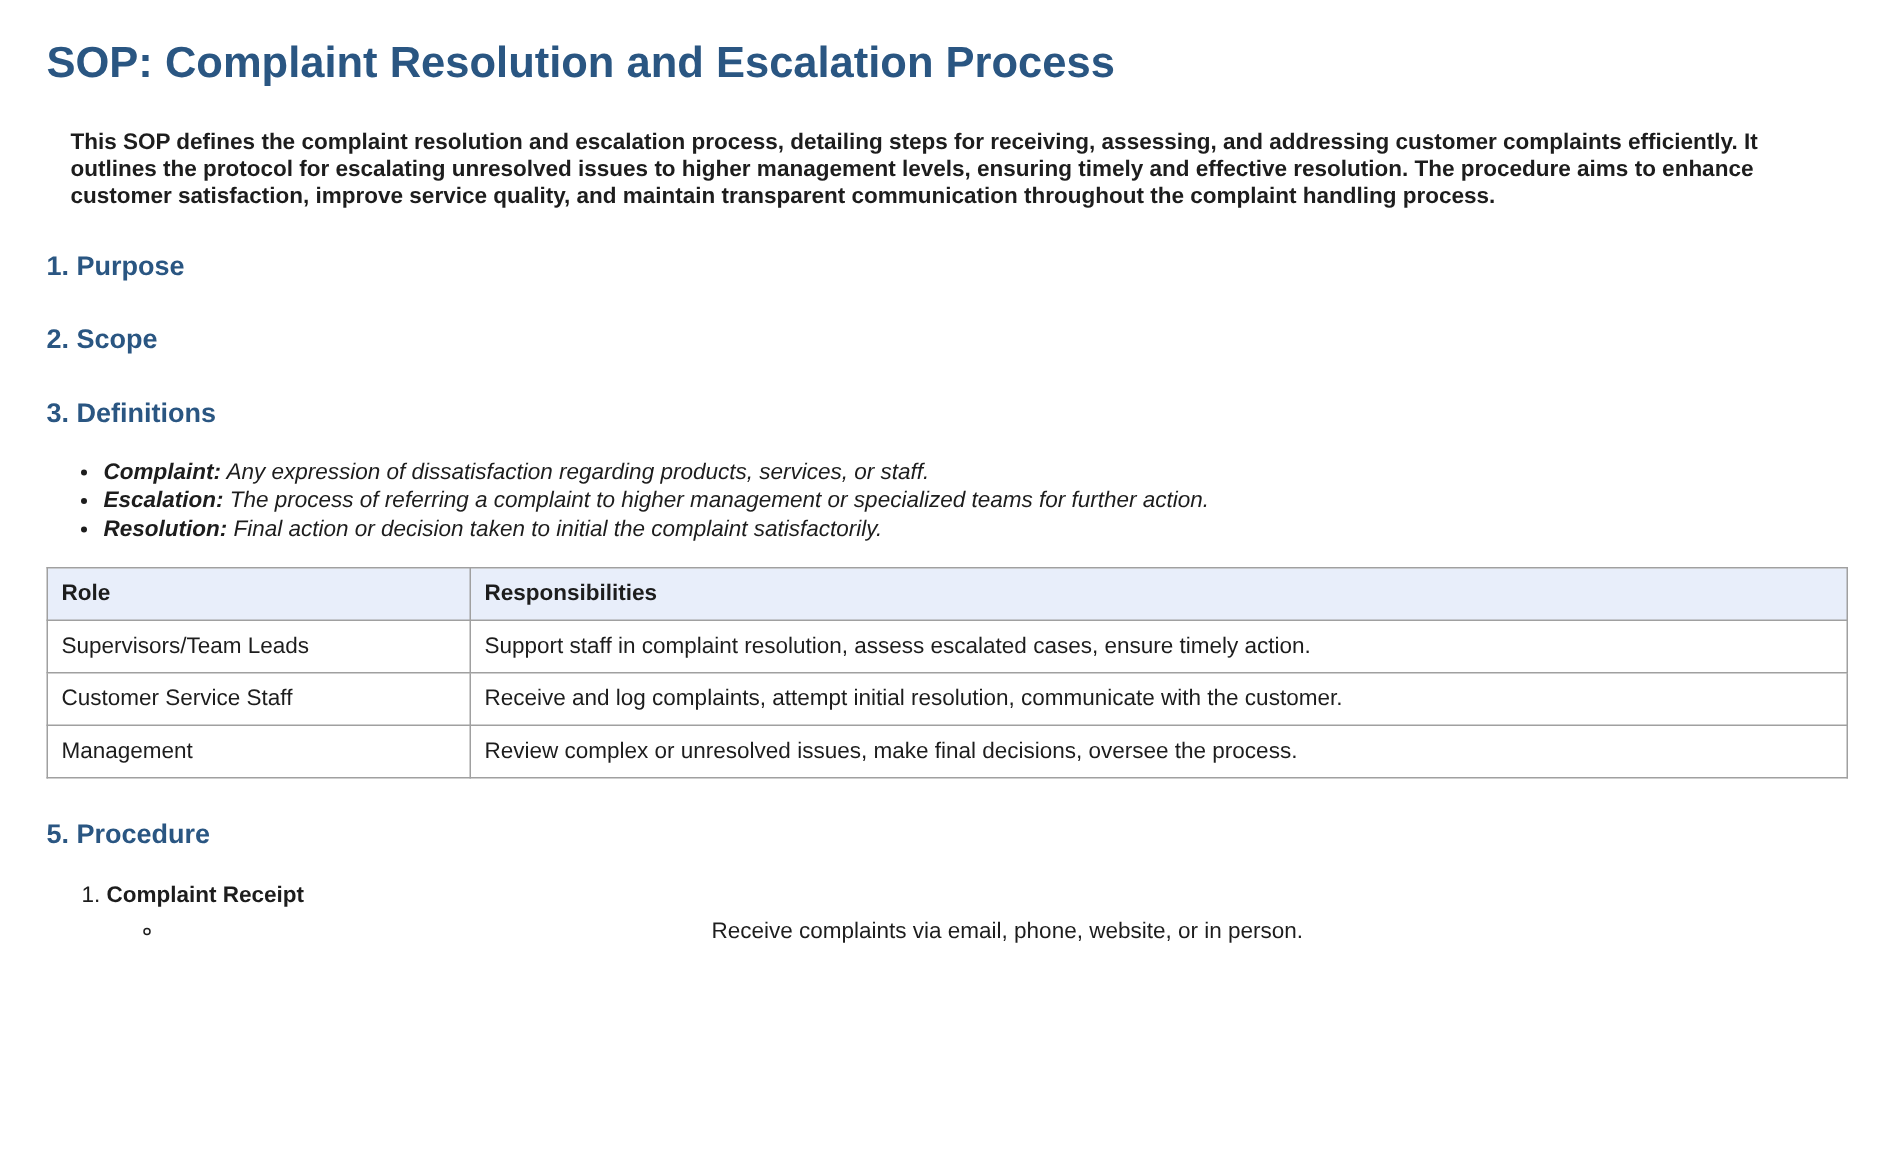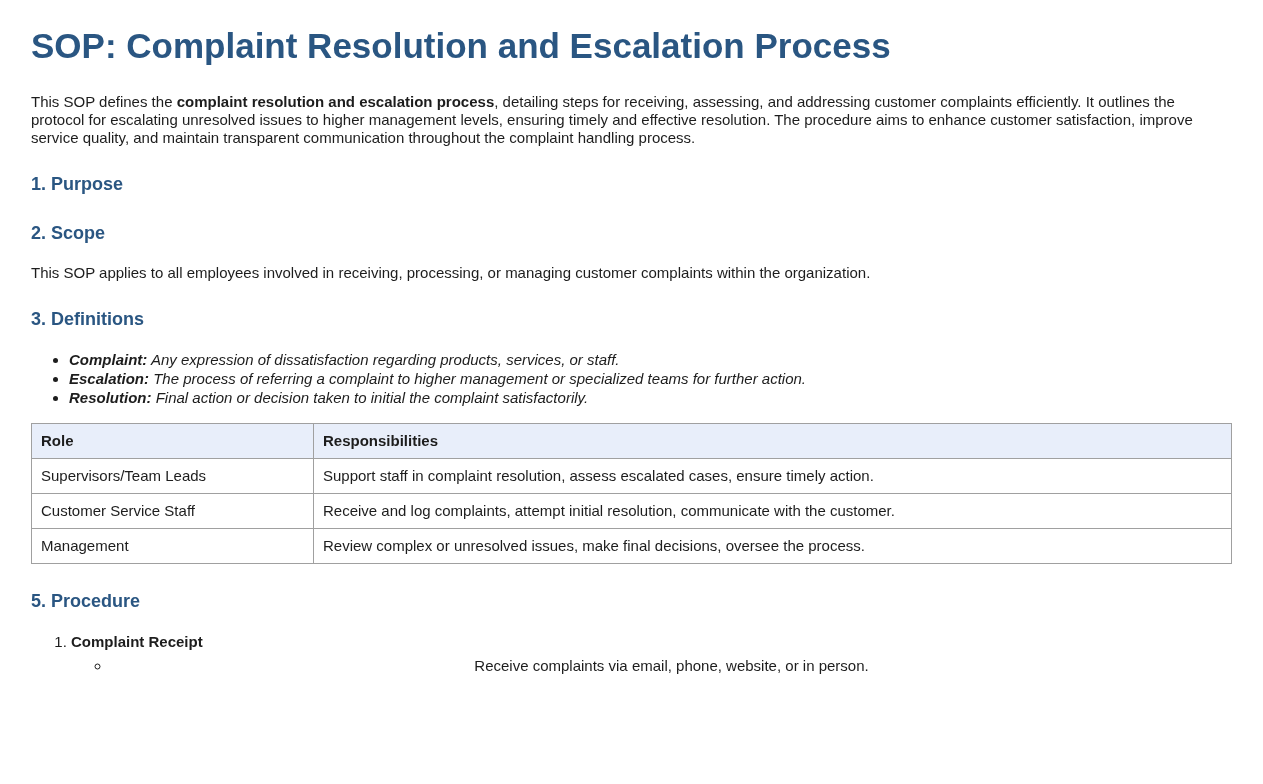--- a/index.html
+++ b/index.html
@@ -19,36 +19,37 @@
     height: 784px;
     overflow: hidden;
     font-family: "Liberation Sans", "DejaVu Sans", sans-serif;
     font-size: 15px;
     color: var(--text-color);
   }
   main {
     padding: 26px 31px 0 31px;
   }
   h1 {
-    font-size: 35px;
+    font-size: 29px;
     line-height: 1.15;
     font-weight: bold;
     color: var(--heading-color);
     margin: 0 0 27px 0;
   }
   h2 {
     font-size: 18px;
     line-height: 1.2;
     font-weight: bold;
     color: var(--heading-color);
     margin: 27px 0 20px 0;
   }
   p {
-    margin: 0 0 16px 0;
+    margin: 0 0 16px 16px;
     line-height: 1.2;
+    font-weight: bold;
   }
   ul.def-list {
     margin: 0 0 16px 0;
     padding-left: 38px;
     line-height: 1.2;
     list-style-type: disc;
     font-style: italic;
   }
   ul.def-list li { margin: 0 0 1px 0; }
   table.resp-table {
@@ -92,21 +93,20 @@
   <h1>SOP: Complaint Resolution and Escalation Process</h1>
 
   <p><span>This SOP defines the </span><strong>complaint resolution and escalation process</strong><span>, detailing steps for receiving, assessing, and addressing customer complaints efficiently. It outlines the protocol for escalating unresolved issues to higher management levels, ensuring timely and effective resolution. The procedure aims to enhance customer satisfaction, improve service quality, and maintain transparent communication throughout the complaint handling process.</span></p>
 
   <section>
     <h2>1. Purpose</h2>
   </section>
 
   <section>
     <h2>2. Scope</h2>
-    <p>This SOP applies to all employees involved in receiving, processing, or managing customer complaints within the organization.</p>
   </section>
 
   <section>
     <h2>3. Definitions</h2>
     <ul class="def-list">
       <li><strong>Complaint:</strong><span> Any expression of dissatisfaction regarding products, services, or staff.</span></li>
       <li><strong>Escalation:</strong><span> The process of referring a complaint to higher management or specialized teams for further action.</span></li>
       <li><strong>Resolution:</strong><span> Final action or decision taken to initial the complaint satisfactorily.</span></li>
     </ul>
   </section>

